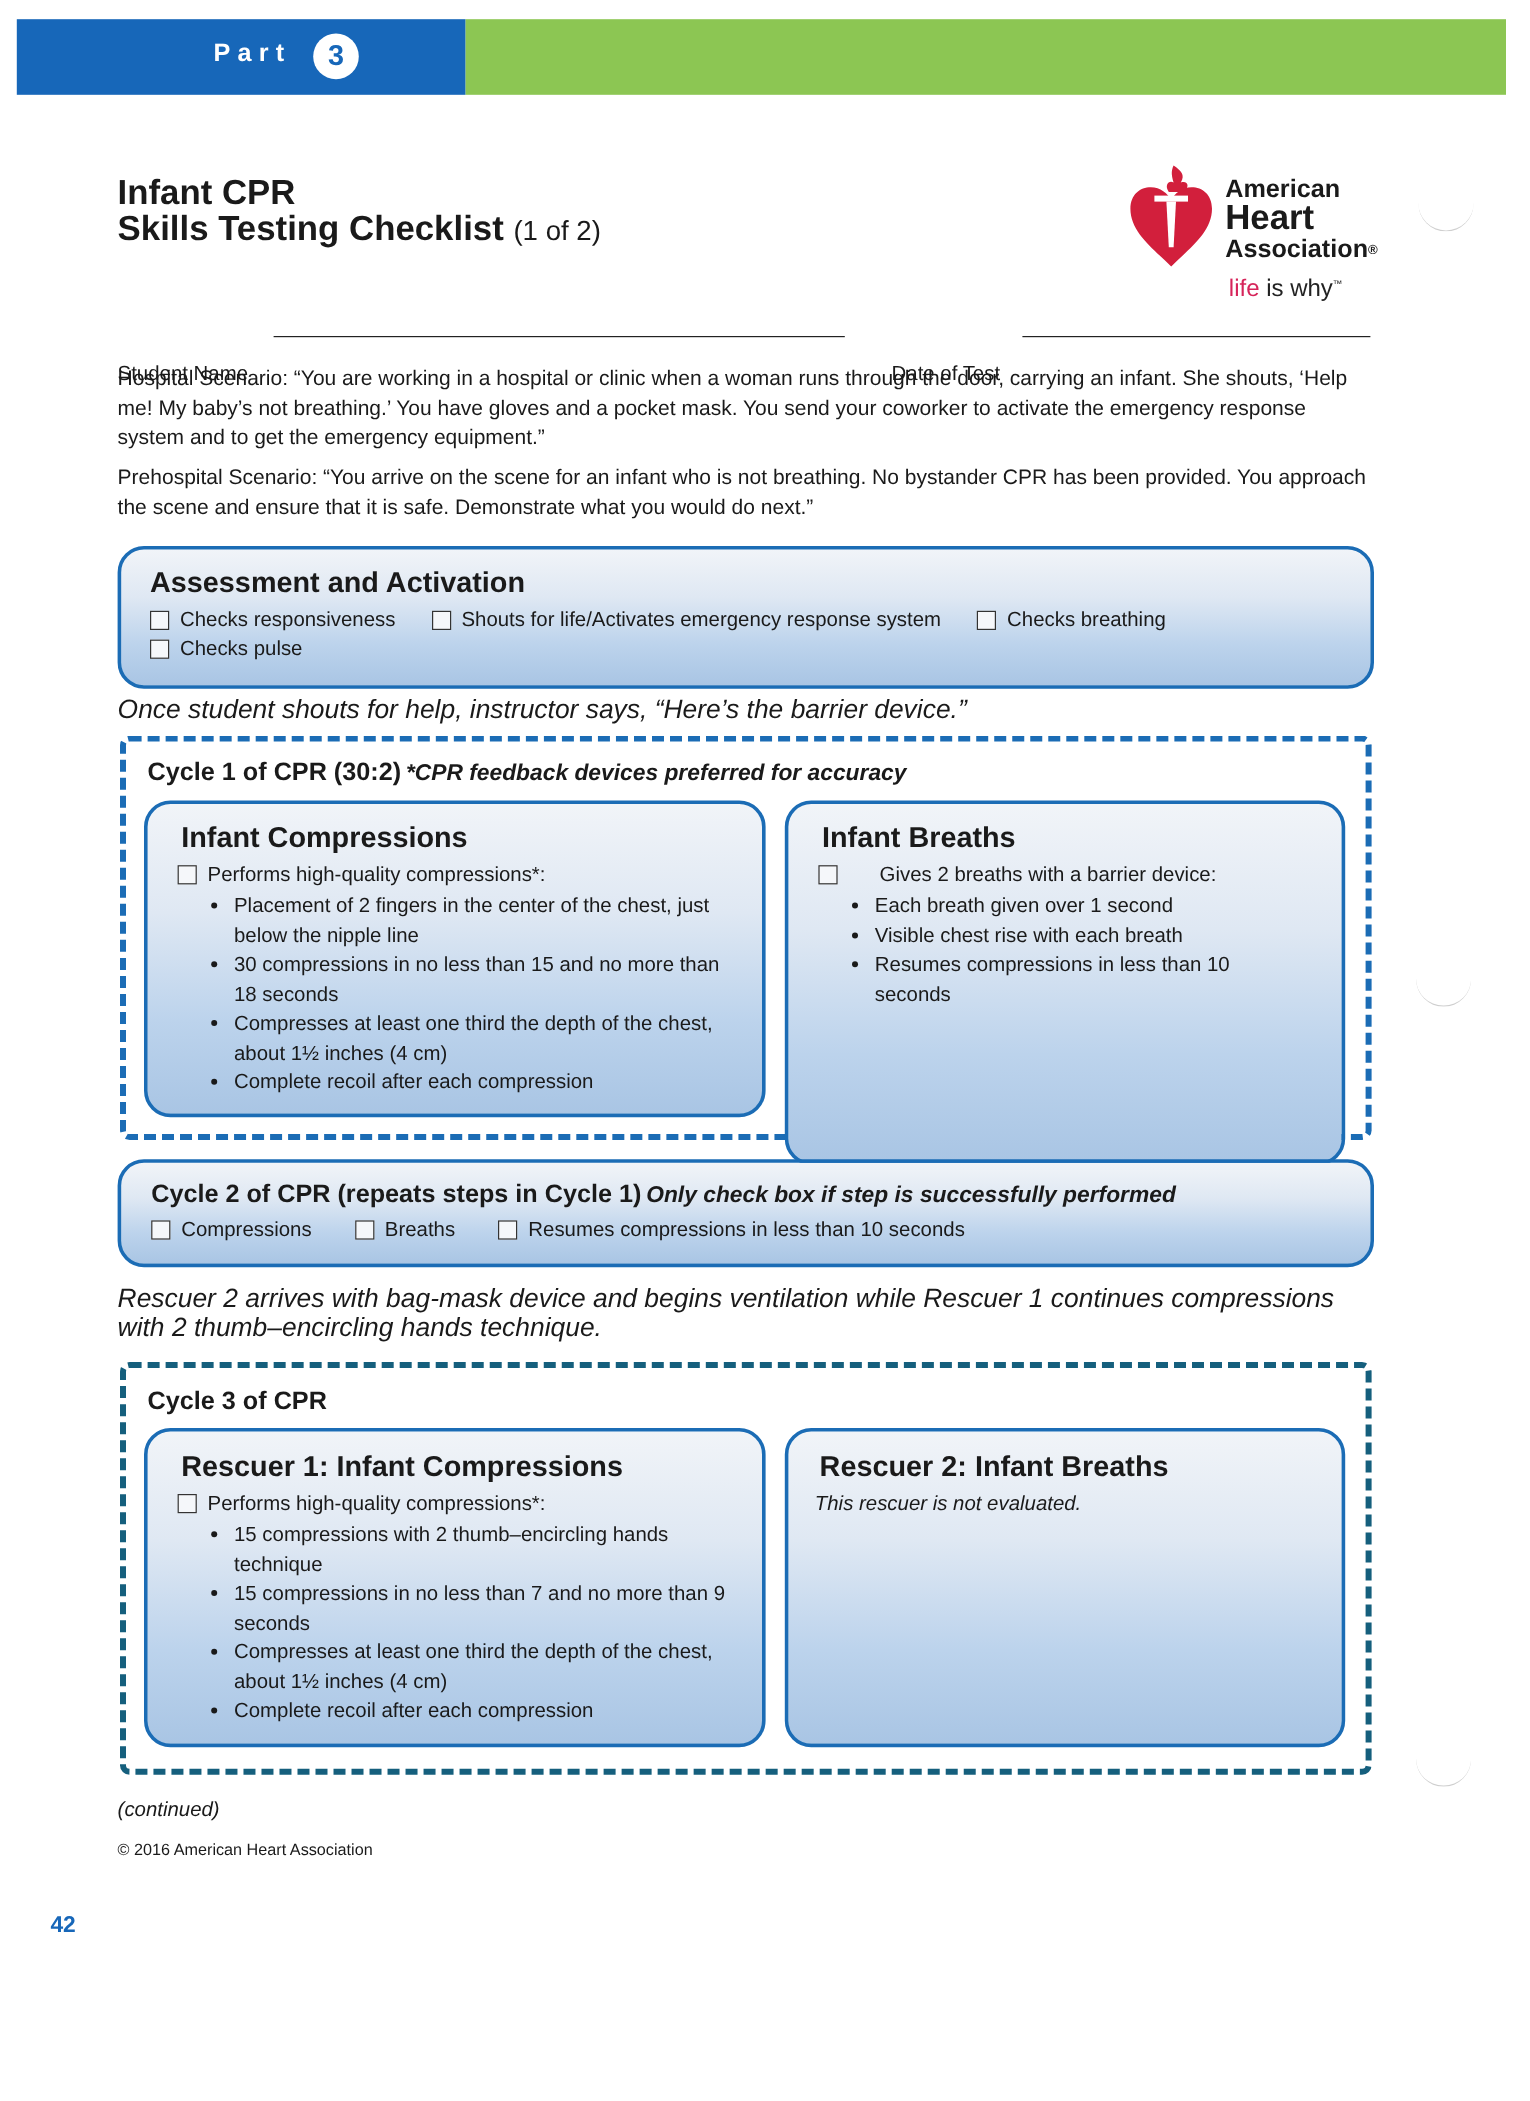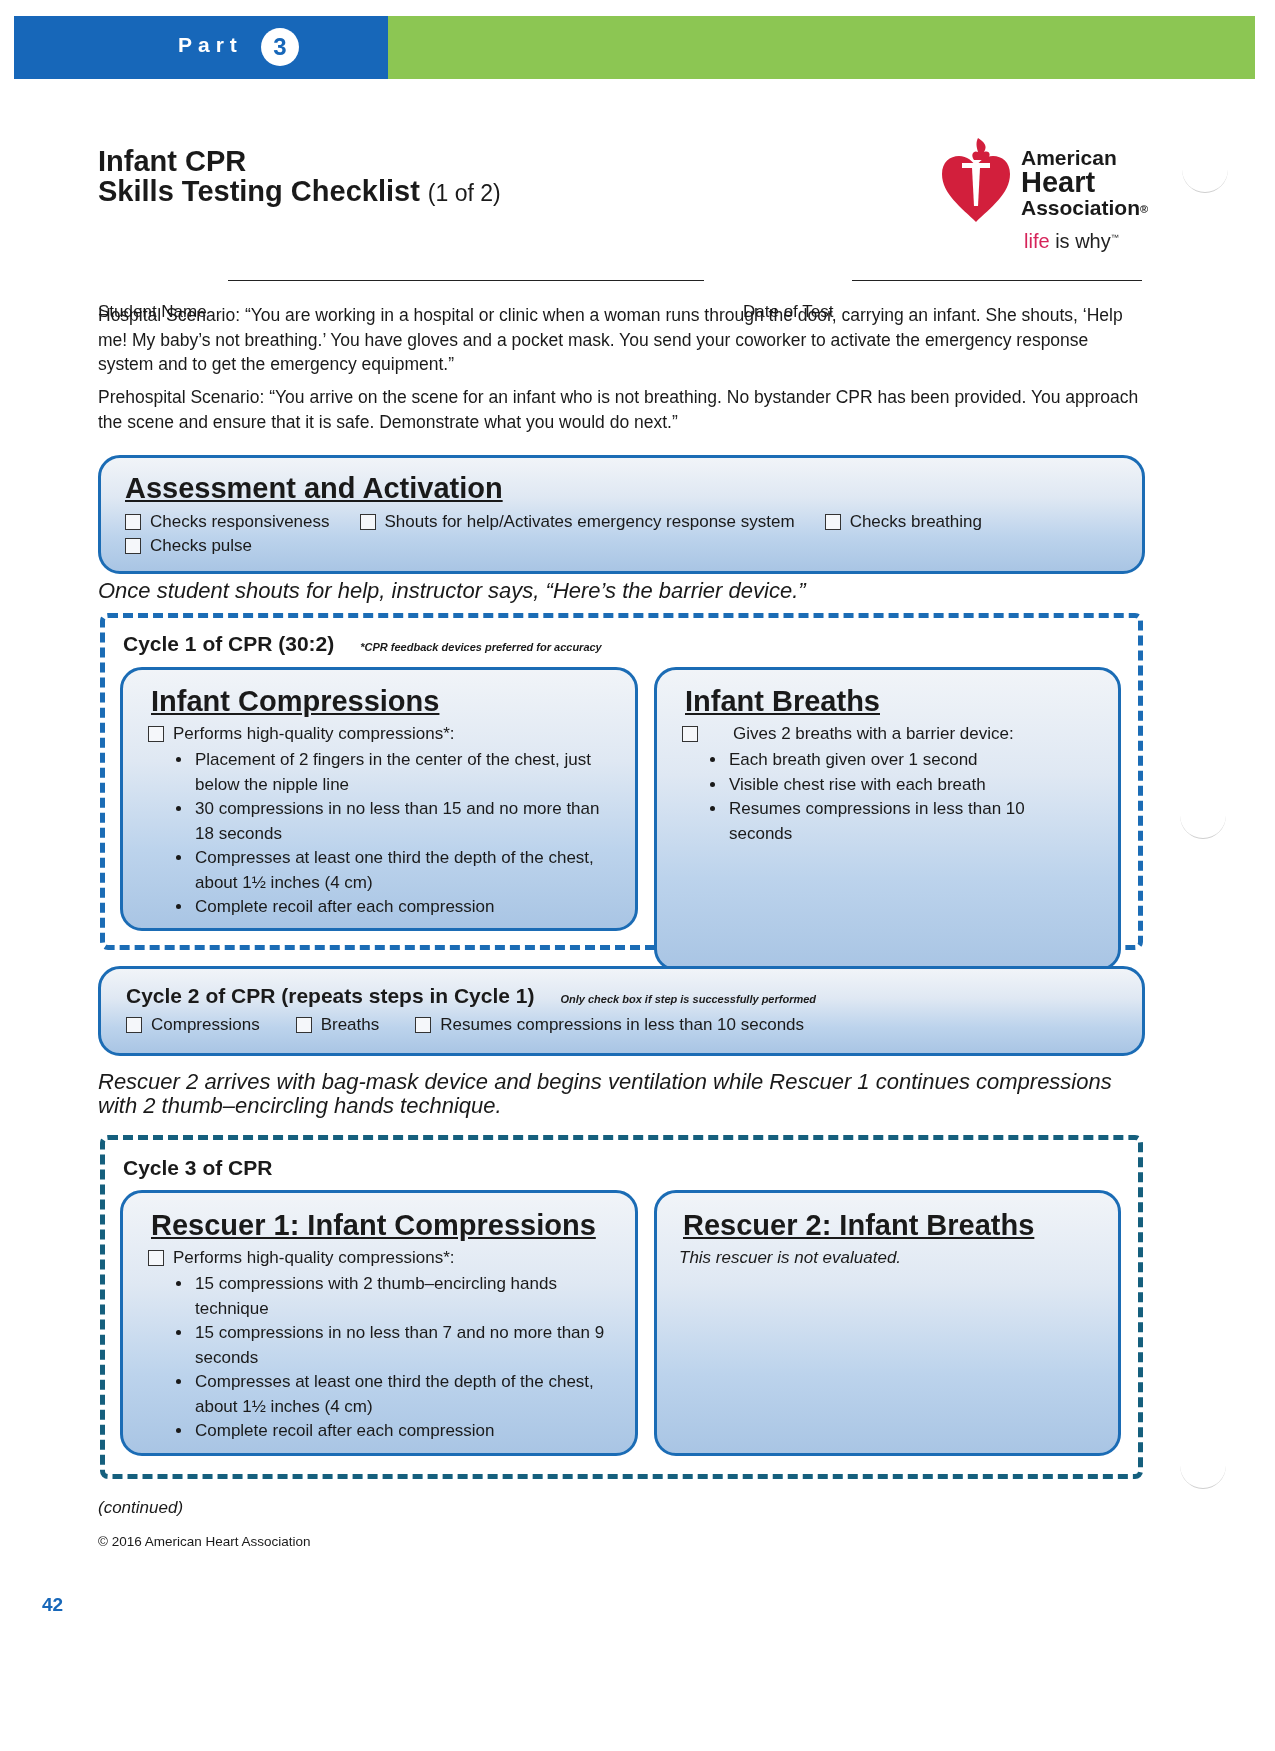--- a/index.html
+++ b/index.html
@@ -29,29 +29,29 @@
   .field-label { font-size:17px;margin-top:40px; }
   .field-line { border-bottom:1.5px solid #222; height:0; }
   
   .para { font-size:17.5px; line-height:24.5px; width:1050px; }
   .italic-note { font-size:22px; font-style:italic; line-height:24px; }
   
   .bluebox { border:3.5px solid #1b6cb5; border-radius:22px; box-sizing:border-box;
              background:linear-gradient(to bottom, #f1f4f8 0%, #dfe8f3 35%, #bcd3ec 70%, #a9c5e4 100%); }
   .dashed { border:5px dashed #1b6cb5; border-radius:8px; box-sizing:border-box; }
   .dashed.teal { border-color:#155f7d; }
-  .box-title { font-size:29px; font-weight:bold;text-decoration:underline; }
+  .box-title { font-size:24px; font-weight:bold; }
   .cb-row { font-size:17px; display:flex; align-items:center; white-space:nowrap; }
   .cb { display:inline-block; width:14px; height:14px; border:1.5px solid #333; background:#f5f7fa;
         margin-right:9px; flex:none; cursor:pointer; }
   .cb-item { display:inline-flex; align-items:center; margin-right:18px; }
   ul.bul { margin:4px 0 0 0; padding-left:62px; font-size:17px; line-height:24.5px; }
   ul.bul li { padding-left:2px; }
   .cycle-title { font-size:21px; font-weight:bold; }
-  .cycle-note { font-size:11px; font-weight:bold; font-style:italic; margin-left:26px; }
+  .cycle-note { font-size:19px; font-weight:bold; font-style:italic; margin-left:4px; }
   .punch { width:46px; height:46px; border-radius:50%; border-bottom:1.5px solid #cfcfcf; }
 </style>
 </head>
 <body>
 
 <div class="abs" id="bar-blue"></div>
 <div class="abs" id="bar-green"></div>
 <div class="abs" id="part-label">Part</div>
 <div class="abs" id="part-num">3</div>
 
@@ -86,21 +86,21 @@
 
 <div class="abs bluebox" style="left:98px;top:455px;width:1047px;height:119px;padding:14px 0 0 24px;">
   <div class="box-title">Assessment and Activation</div>
   <div class="cb-row" style="margin-top:7px;gap:12px;">
     <span class="cb-item">
         <span class="cb"></span>
         <span>Checks responsiveness</span>
       </span>
     <span class="cb-item">
         <span class="cb"></span>
-        <span>Shouts for help/Activates emergency response system</span>
+        <span>Shouts for life/Activates emergency response system</span>
       </span>
     <span class="cb-item">
         <span class="cb"></span>
         <span>Checks breathing</span>
       </span>
   </div>
   <div class="cb-row" style="margin-top:4px;">
     <span class="cb-item">
         <span class="cb"></span>
         <span>Checks pulse</span>

